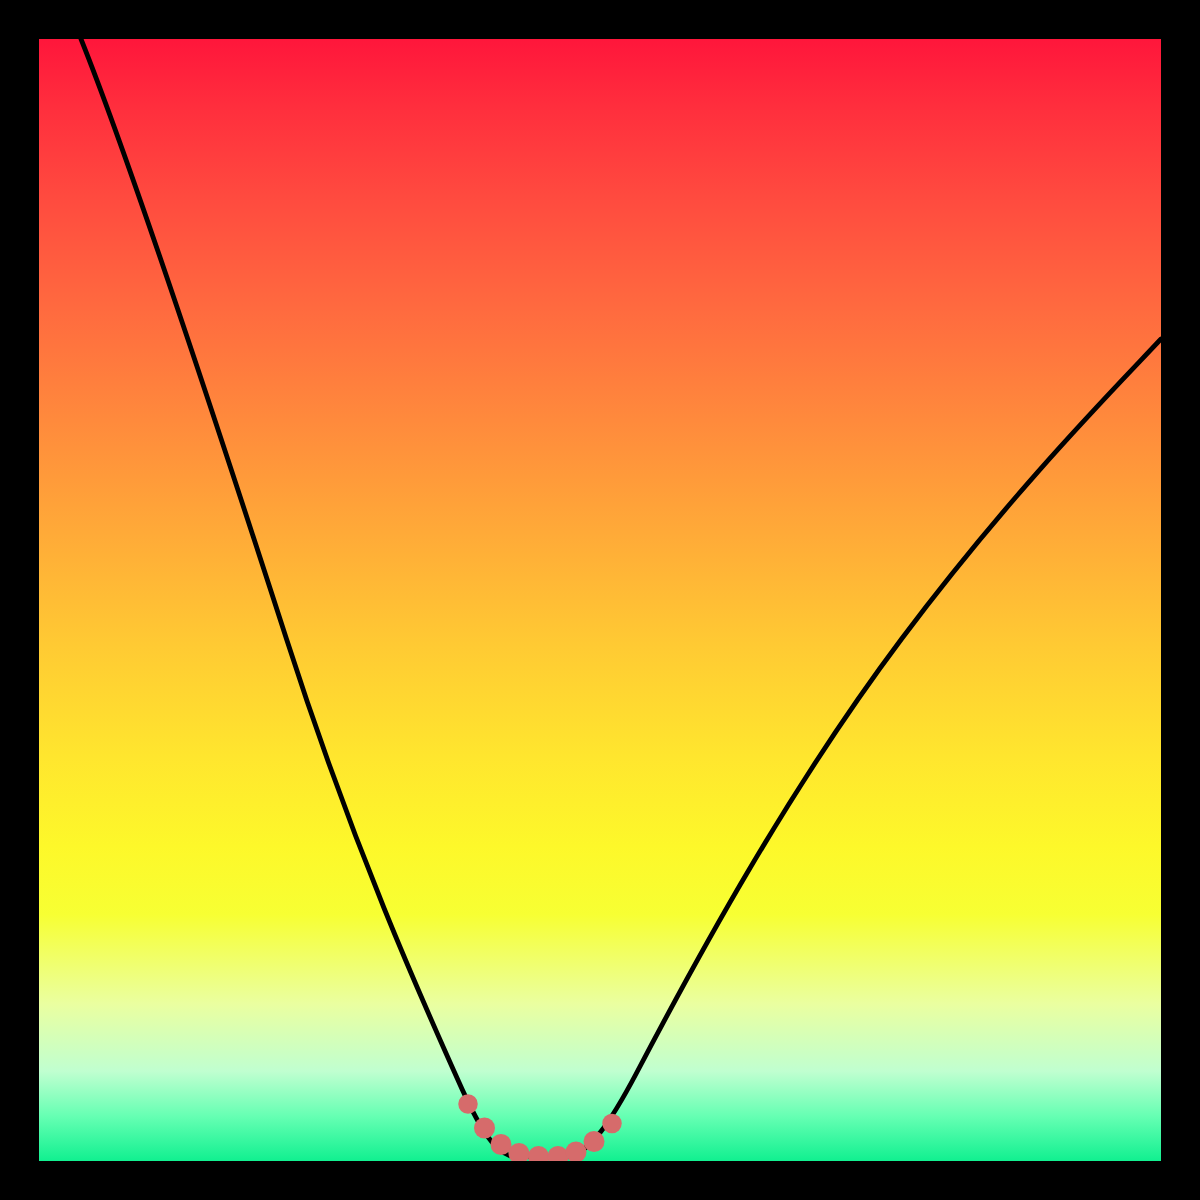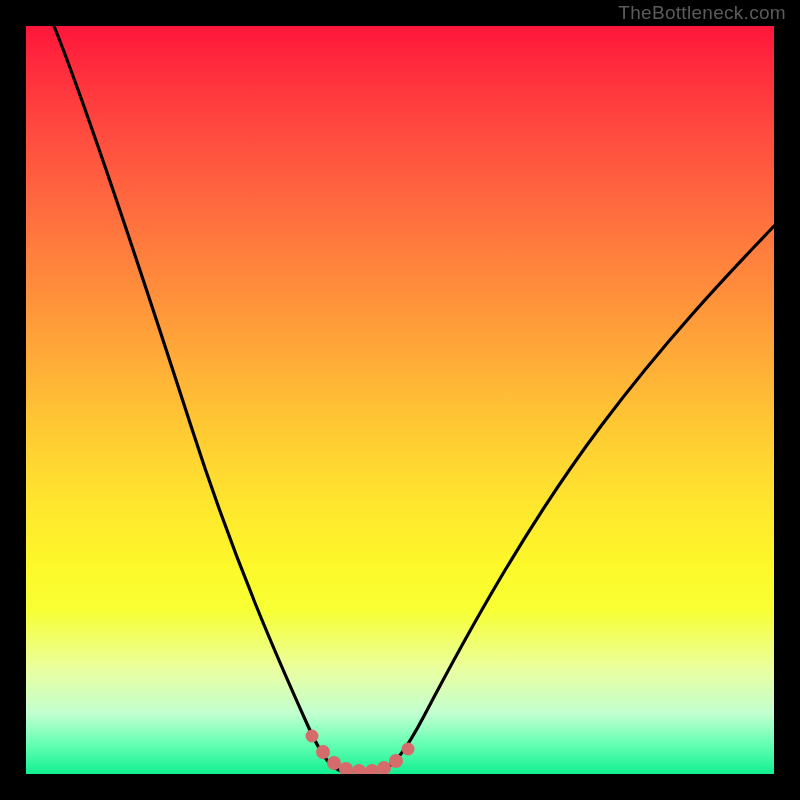--- a/index.html
+++ b/index.html
@@ -88,14 +88,13 @@
         <circle cx="320" cy="743" r="7"></circle>
         <circle cx="333" cy="745" r="7"></circle>
         <circle cx="346" cy="745" r="7"></circle>
         <circle cx="358" cy="742" r="7"></circle>
         <circle cx="370" cy="735" r="7"></circle>
         <circle cx="382" cy="723" r="6.5"></circle>
       </g>
     </svg>
   </div>
 
-  <div class="watermark">TheBottleneck.com</div>
 </div>
 
 </body></html>

